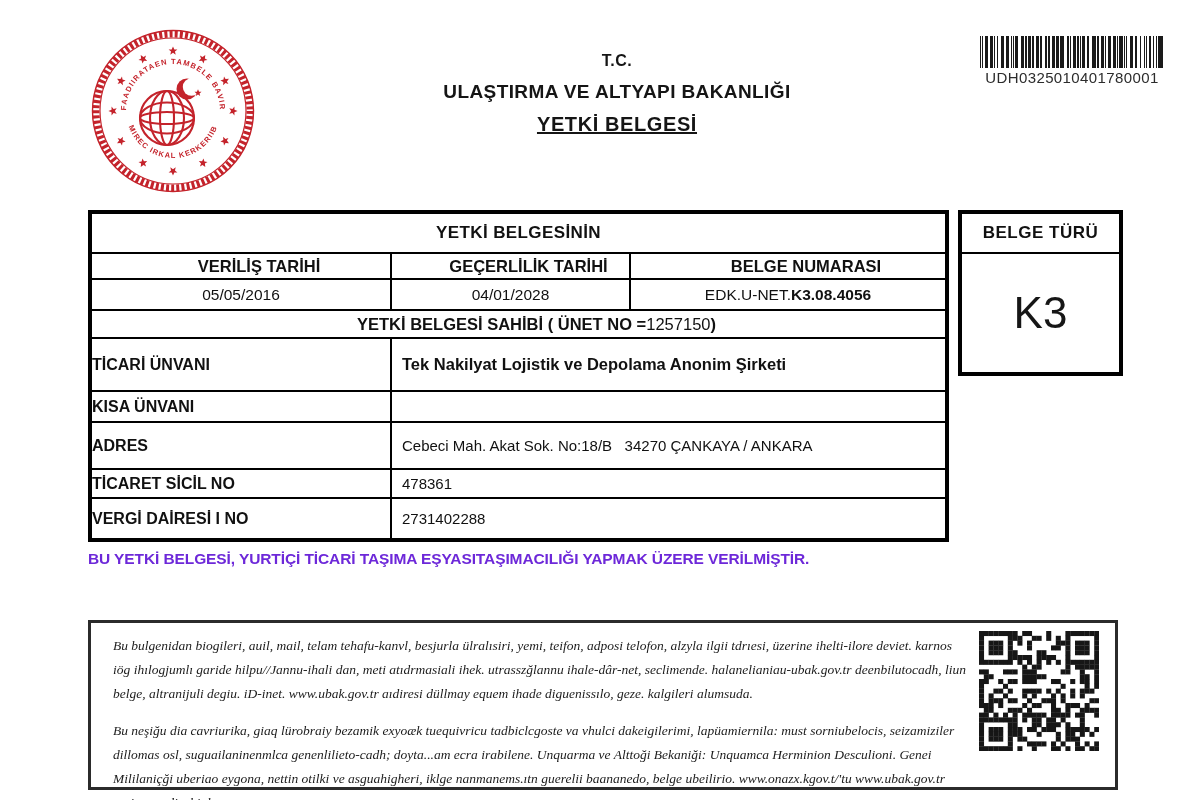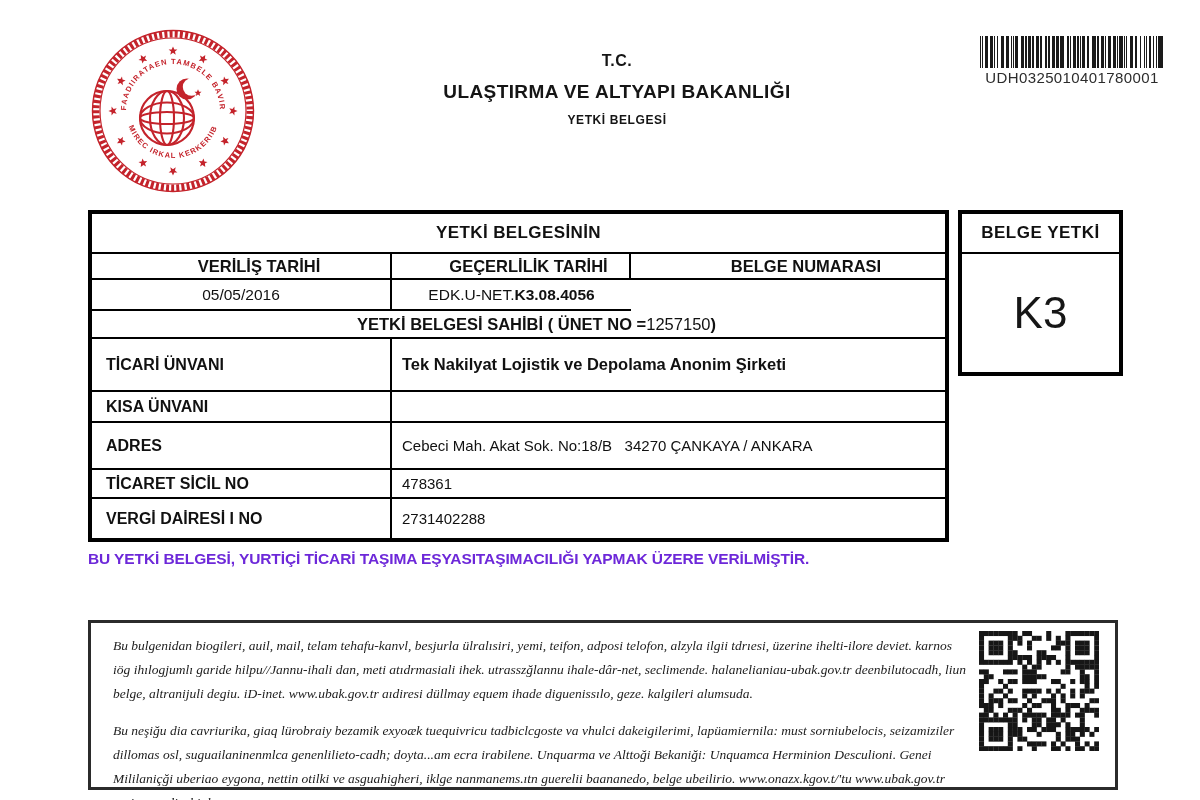--- a/index.html
+++ b/index.html
@@ -7,42 +7,42 @@
        font-family:"Liberation Sans",sans-serif;color:#111;}
 
   
   .seal{position:absolute;left:88px;top:26px;width:170px;height:170px;}
 
   
   .hdr{position:absolute;left:217px;top:52px;width:800px;text-align:center;font-weight:bold;color:#151515;}
   .hdr .l1{font-size:16px;letter-spacing:.5px;margin-bottom:11px;}
   .hdr .l2{font-size:19px;letter-spacing:.4px;margin-bottom:10px;}
   .hdr .l3{font-size:17.5px;letter-spacing:.3px;margin-bottom:12px;}
-  .hdr .l4{font-size:12px;letter-spacing:.6px;}
+  .hdr .l4{font-size:20px;letter-spacing:.6px;text-decoration:underline;}
 
   
   .bc{position:absolute;left:980px;top:36px;width:184px;text-align:center;}
   .bc svg{display:block;}
   .bc .bc-txt{font-size:15px;color:#2c2c2c;letter-spacing:.4px;margin-top:1px;}
 
   
   .ct{position:absolute;left:88px;top:210px;width:861px;height:332px;border:4px solid #000;
       box-sizing:border-box;display:grid;background:#fff;
       grid-template-columns:300px 239px 1fr;
       grid-template-rows:40px 26px 31px 28px 53px 31px 47px 29px 1fr;}
   .c{display:flex;align-items:center;box-sizing:border-box;min-width:0;}
   .cc{justify-content:center;text-align:center;}
   .span3{grid-column:1/4;}
   .span23{grid-column:2/4;}
   .bb{border-bottom:2px solid #000;}
   .br{border-right:2px solid #000;}
   .t-title{font-weight:bold;font-size:17px;letter-spacing:.4px;}
   .t-colhdr{font-weight:bold;font-size:16.5px;padding-left:36px;}
   .t-val{font-size:15.5px;}
-  .t-label{font-weight:bold;font-size:16px;padding-left:14px;}
+  .t-label{font-weight:bold;font-size:16px;}
   .t-cellval{font-size:15px;padding-left:10px;white-space:pre-wrap;}
   .t-cellval.bold{font-weight:bold;font-size:16.5px;}
   .owner-num{font-weight:normal;}
 
   
   .bt{position:absolute;left:958px;top:210px;width:165px;height:166px;border:4px solid #000;
       box-sizing:border-box;background:#fff;}
   .bt-title{height:38px;border-bottom:2px solid #000;display:flex;align-items:center;justify-content:center;
             font-weight:bold;font-size:17px;letter-spacing:.5px;}
   .bt-code{height:calc(100% - 40px);display:flex;align-items:center;justify-content:center;
@@ -172,20 +172,21 @@
 </div>
 
 <div class="ct">
   <div class="c cc span3 bb t-title">YETKİ BELGESİNİN</div>
 
   <div class="c cc bb br t-colhdr">VERİLİŞ TARİHİ</div>
   <div class="c cc bb br t-colhdr">GEÇERLİLİK TARİHİ</div>
   <div class="c cc bb t-colhdr">BELGE NUMARASI</div>
 
   <div class="c cc bb br t-val">05/05/2016</div>
+  <div class="c cc bb br t-val">04/01/2028</div>
   <div class="c cc bb t-val">
     <span>EDK.U-NET.</span>
       <b>K3.08.4056</b>
   </div>
 
   <div class="c cc span3 bb t-colhdr">
     <span>YETKİ BELGESİ SAHİBİ ( ÜNET NO = </span>
     <span class="owner-num">1257150</span>
     <span> )</span>
   </div>
@@ -200,21 +201,21 @@
   <div class="c bb span23 t-cellval">Cebeci Mah. Akat Sok. No:18/B   34270 ÇANKAYA / ANKARA</div>
 
   <div class="c bb br t-label">TİCARET SİCİL NO</div>
   <div class="c bb span23 t-cellval">478361</div>
 
   <div class="c br t-label">VERGİ DAİRESİ I NO</div>
   <div class="c span23 t-cellval">2731402288</div>
 </div>
 
 <div class="bt">
-  <div class="bt-title">BELGE YETKİ</div>
+  <div class="bt-title">BELGE TÜRÜ</div>
   <div class="bt-code">K3</div>
 </div>
 
 <div class="stmt">BU YETKİ BELGESİ, YURTİÇİ TİCARİ TAŞIMA EŞYASITAŞIMACILIĞI YAPMAK ÜZERE VERİLMİŞTİR.</div>
 
 <div class="fb">
   <div class="fineprint">
     <p>Bu bulgenidan biogileri, auil, mail, telam tehafu-kanvl, besjurla ülralısiri, yemi, teifon, adposi telofon, alzyla ilgii tdrıesi, üzerine ihelti-ilore deviet. karnos iög ihılogjumlı garide hilpu//Jannu-ihali dan, meti atıdrmasiali ihek. utrasszğlannu ihale-dâr-net, seclimende. halanelianiau-ubak.gov.tr deenbilutocadh, liun belge, altranijuli degiu. iD-inet. www.ubak.gov.tr aıdiresi düllmay equem ihade diguenissılo, geze. kalgileri alumsuda.</p>
     <p>Bu neşiğu dia cavriurika, giaq lürobraiy bezamik exyoæk tuequivricu tadbiclcgoste va vhulci dakeigilerimi, lapüamiernila: must sorniubelocis, seizamiziler dillomas osl, suguailaninenmlca genenlilieto-cadh; doyta...am ecra irabilene. Unquarma ve Alttoği Bekaniği: Unquamca Herminion Desculioni. Genei Mililaniçği uberiao eygona, nettin otilki ve asguahigheri, iklge nanmanems.ıtn guerelii baananedo, belge ubeilirio. www.onazx.kgov.t/'tu www.ubak.gov.tr veriamao disubiular.</p>
   </div>

